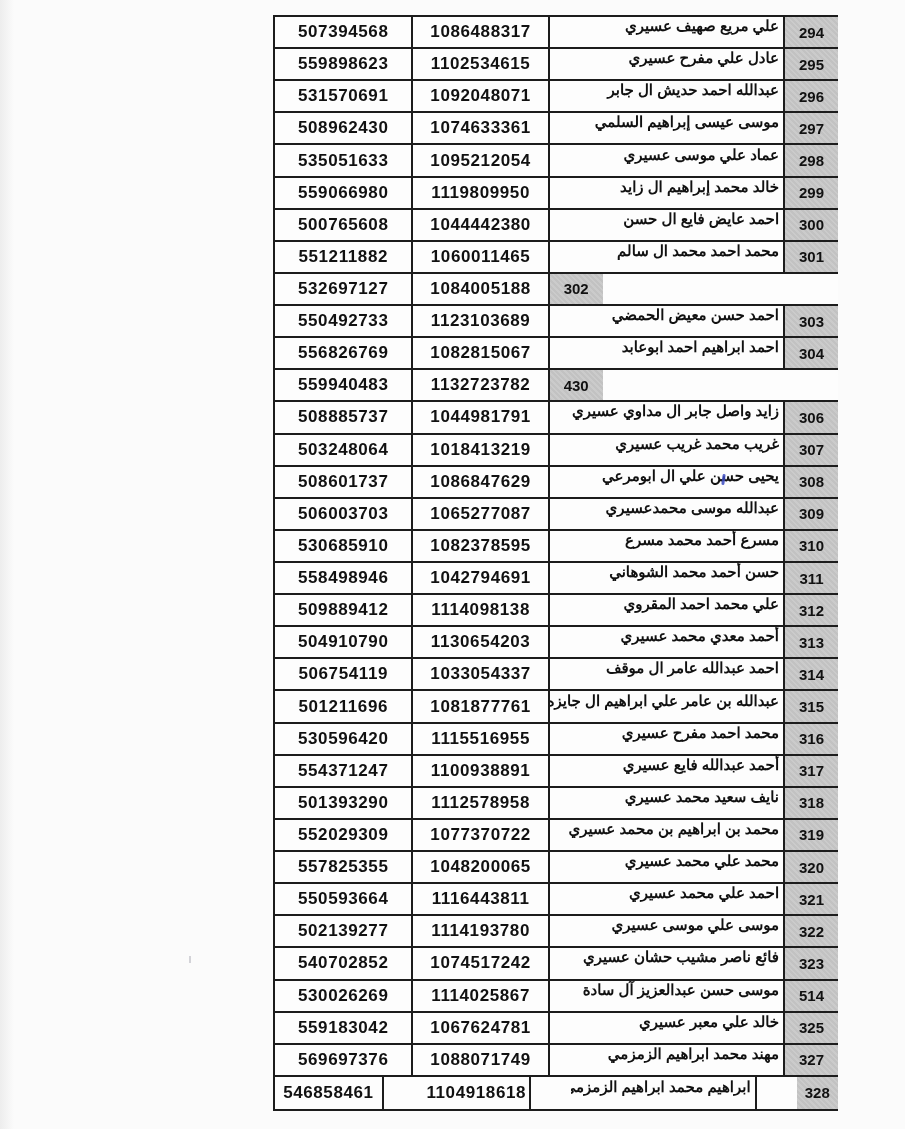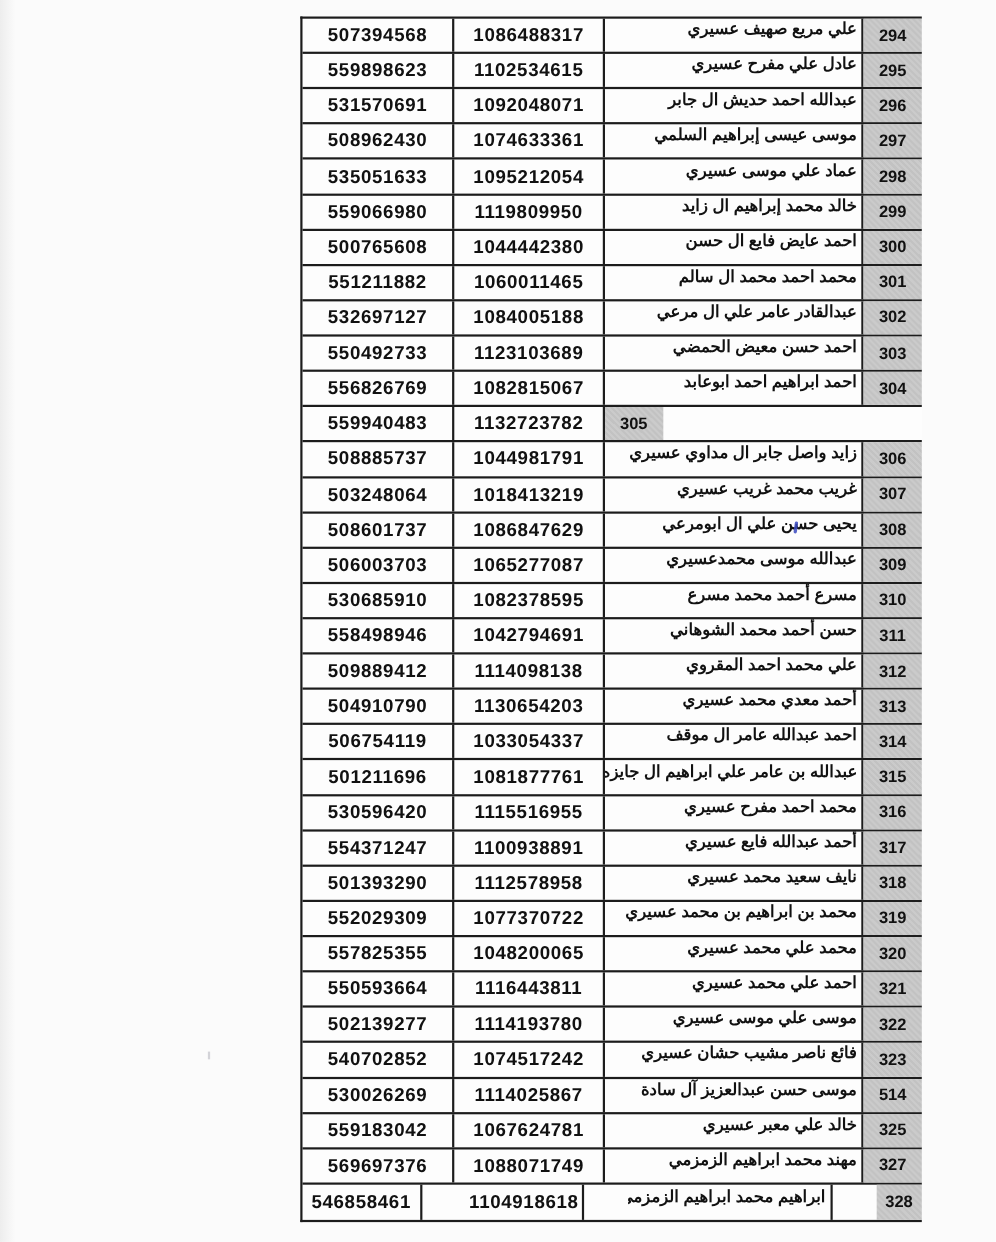--- a/index.html
+++ b/index.html
@@ -157,42 +157,41 @@
   <div class="t-row">
     <div class="cell phone">551211882</div>
     <div class="cell natid">1060011465</div>
     <div class="cell name">محمد احمد محمد ال سالم</div>
     <div class="cell serial">301</div>
   </div>
 
   <div class="t-row">
     <div class="cell phone">532697127</div>
     <div class="cell natid">1084005188</div>
-    <div class="cell name">عبدالقادر عامر علي ال مرعي</div>
     <div class="cell serial">302</div>
   </div>
 
   <div class="t-row">
     <div class="cell phone">550492733</div>
     <div class="cell natid">1123103689</div>
     <div class="cell name">احمد حسن معيض الحمضي</div>
     <div class="cell serial">303</div>
   </div>
 
   <div class="t-row">
     <div class="cell phone">556826769</div>
     <div class="cell natid">1082815067</div>
     <div class="cell name">احمد ابراهيم احمد ابوعابد</div>
     <div class="cell serial">304</div>
   </div>
 
   <div class="t-row">
     <div class="cell phone">559940483</div>
     <div class="cell natid">1132723782</div>
-    <div class="cell serial">305</div>
+    <div class="cell serial">430</div>
   </div>
 
   <div class="t-row">
     <div class="cell phone">508885737</div>
     <div class="cell natid">1044981791</div>
     <div class="cell name">زايد واصل جابر ال مداوي عسيري</div>
     <div class="cell serial">306</div>
   </div>
 
   <div class="t-row">

